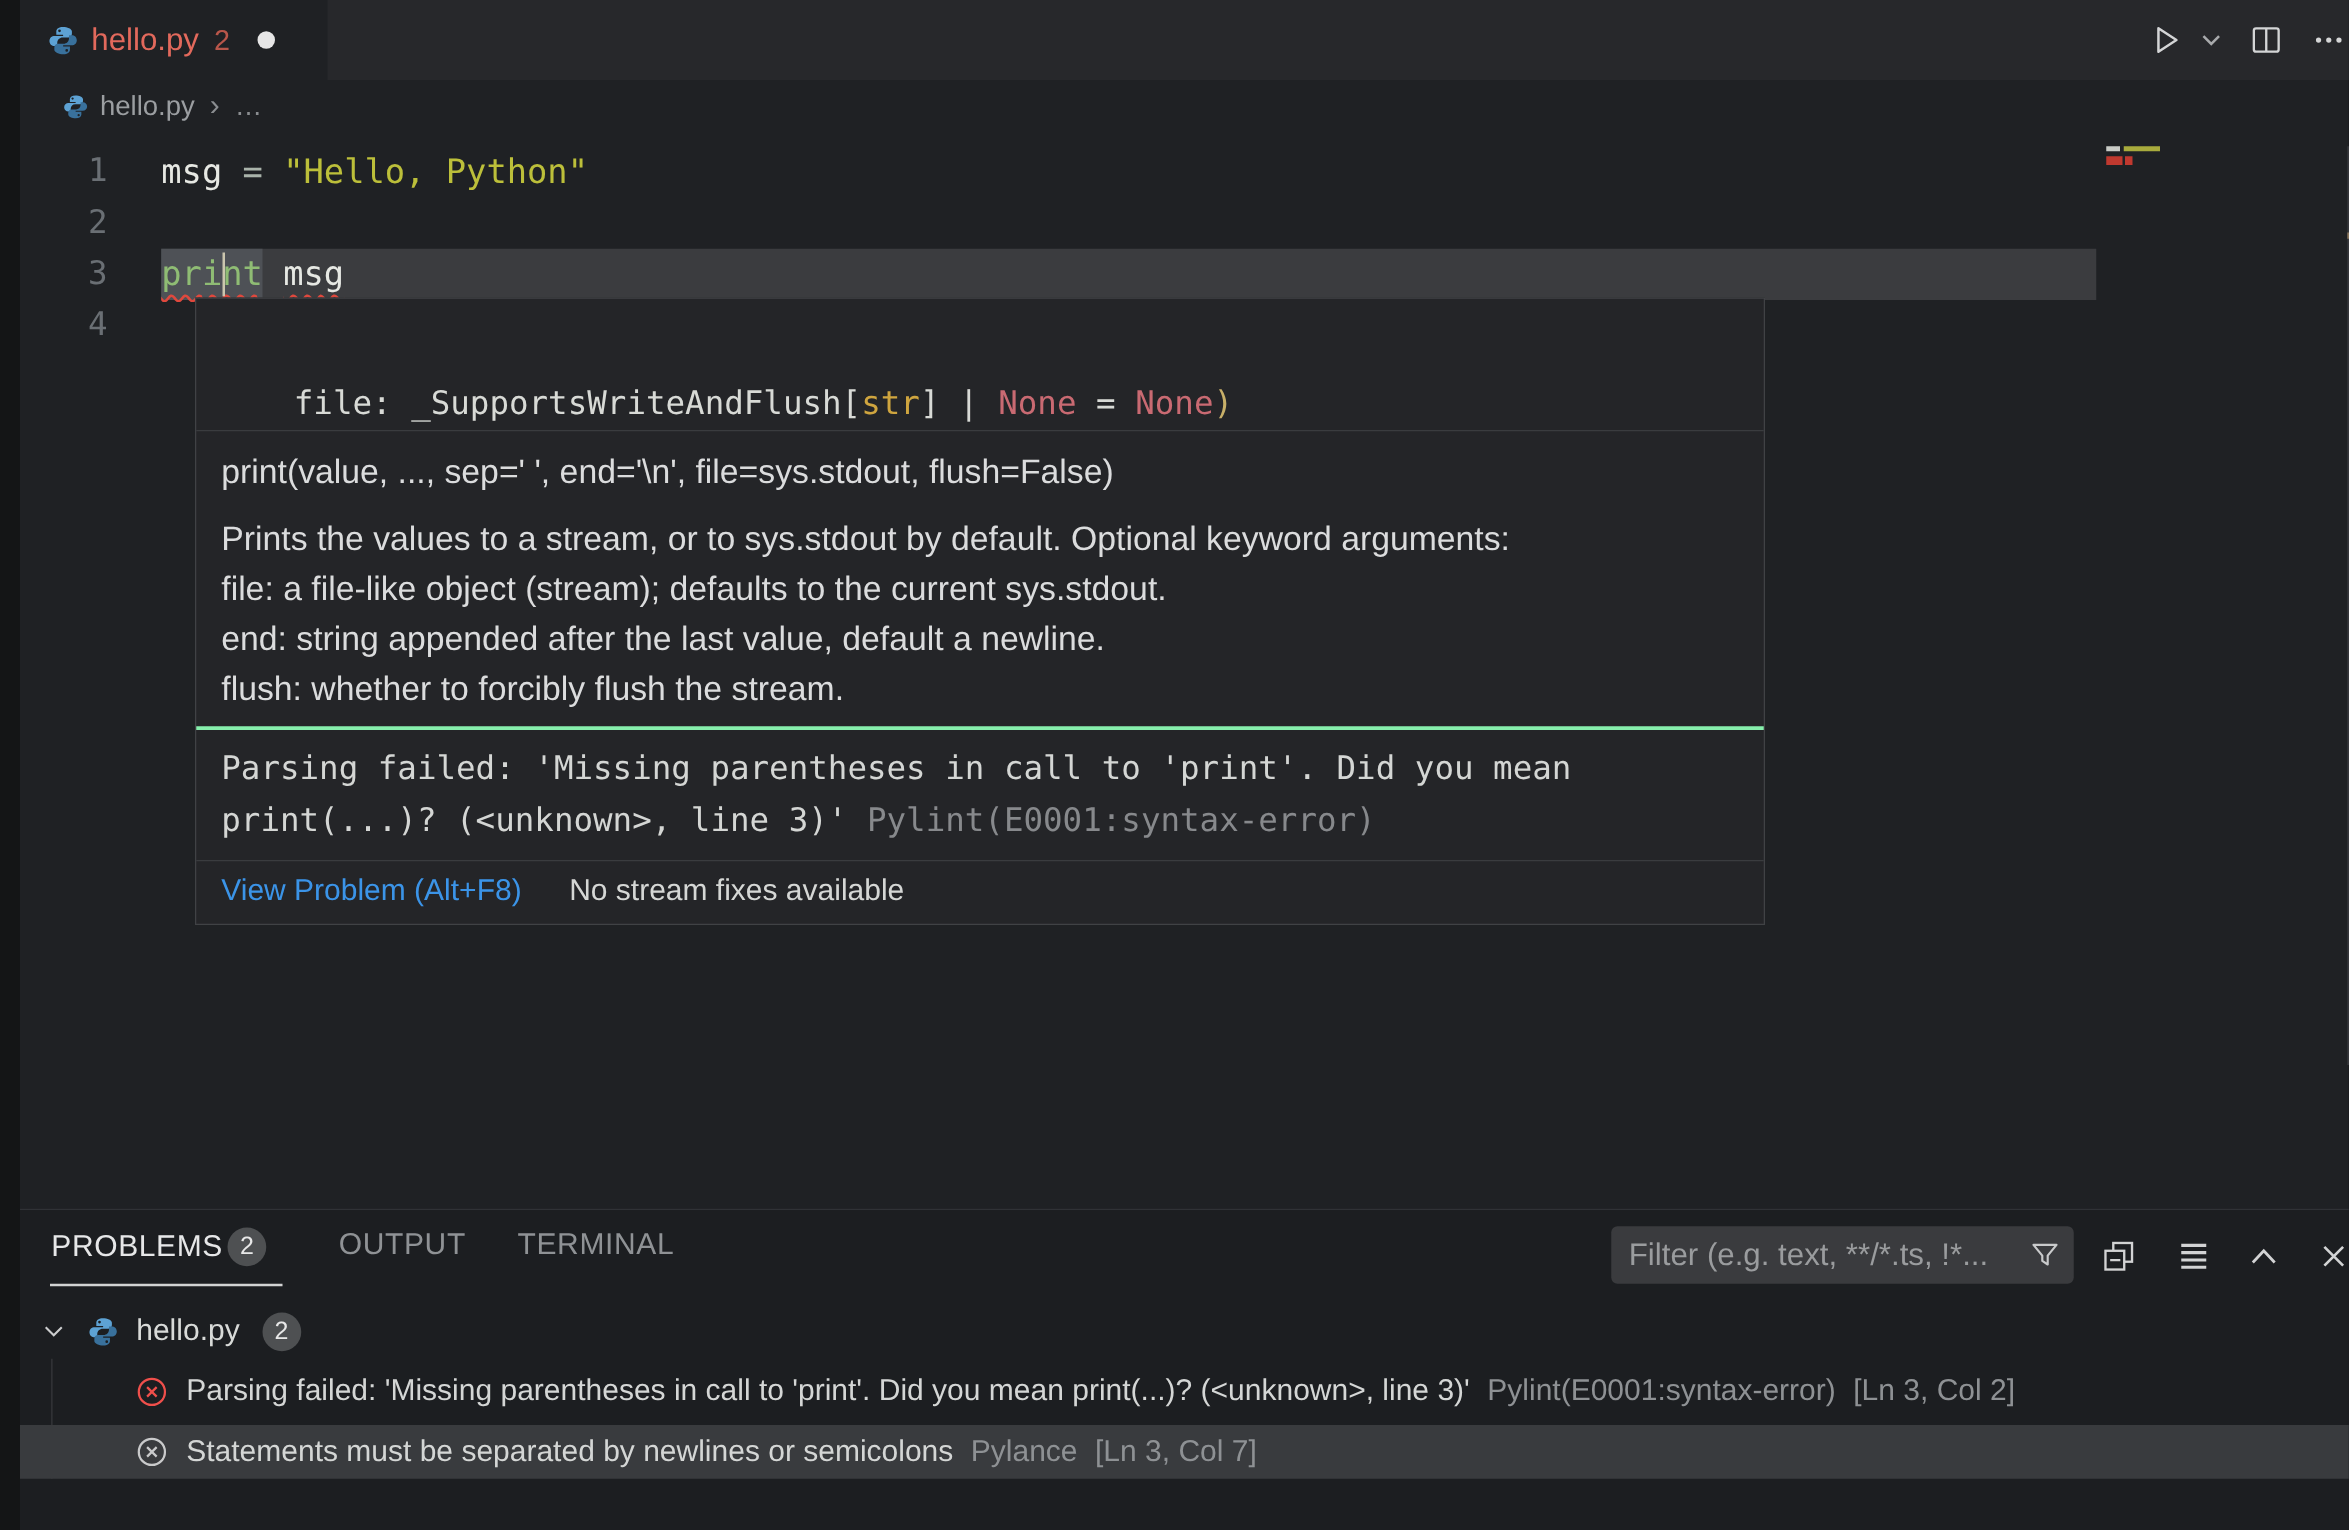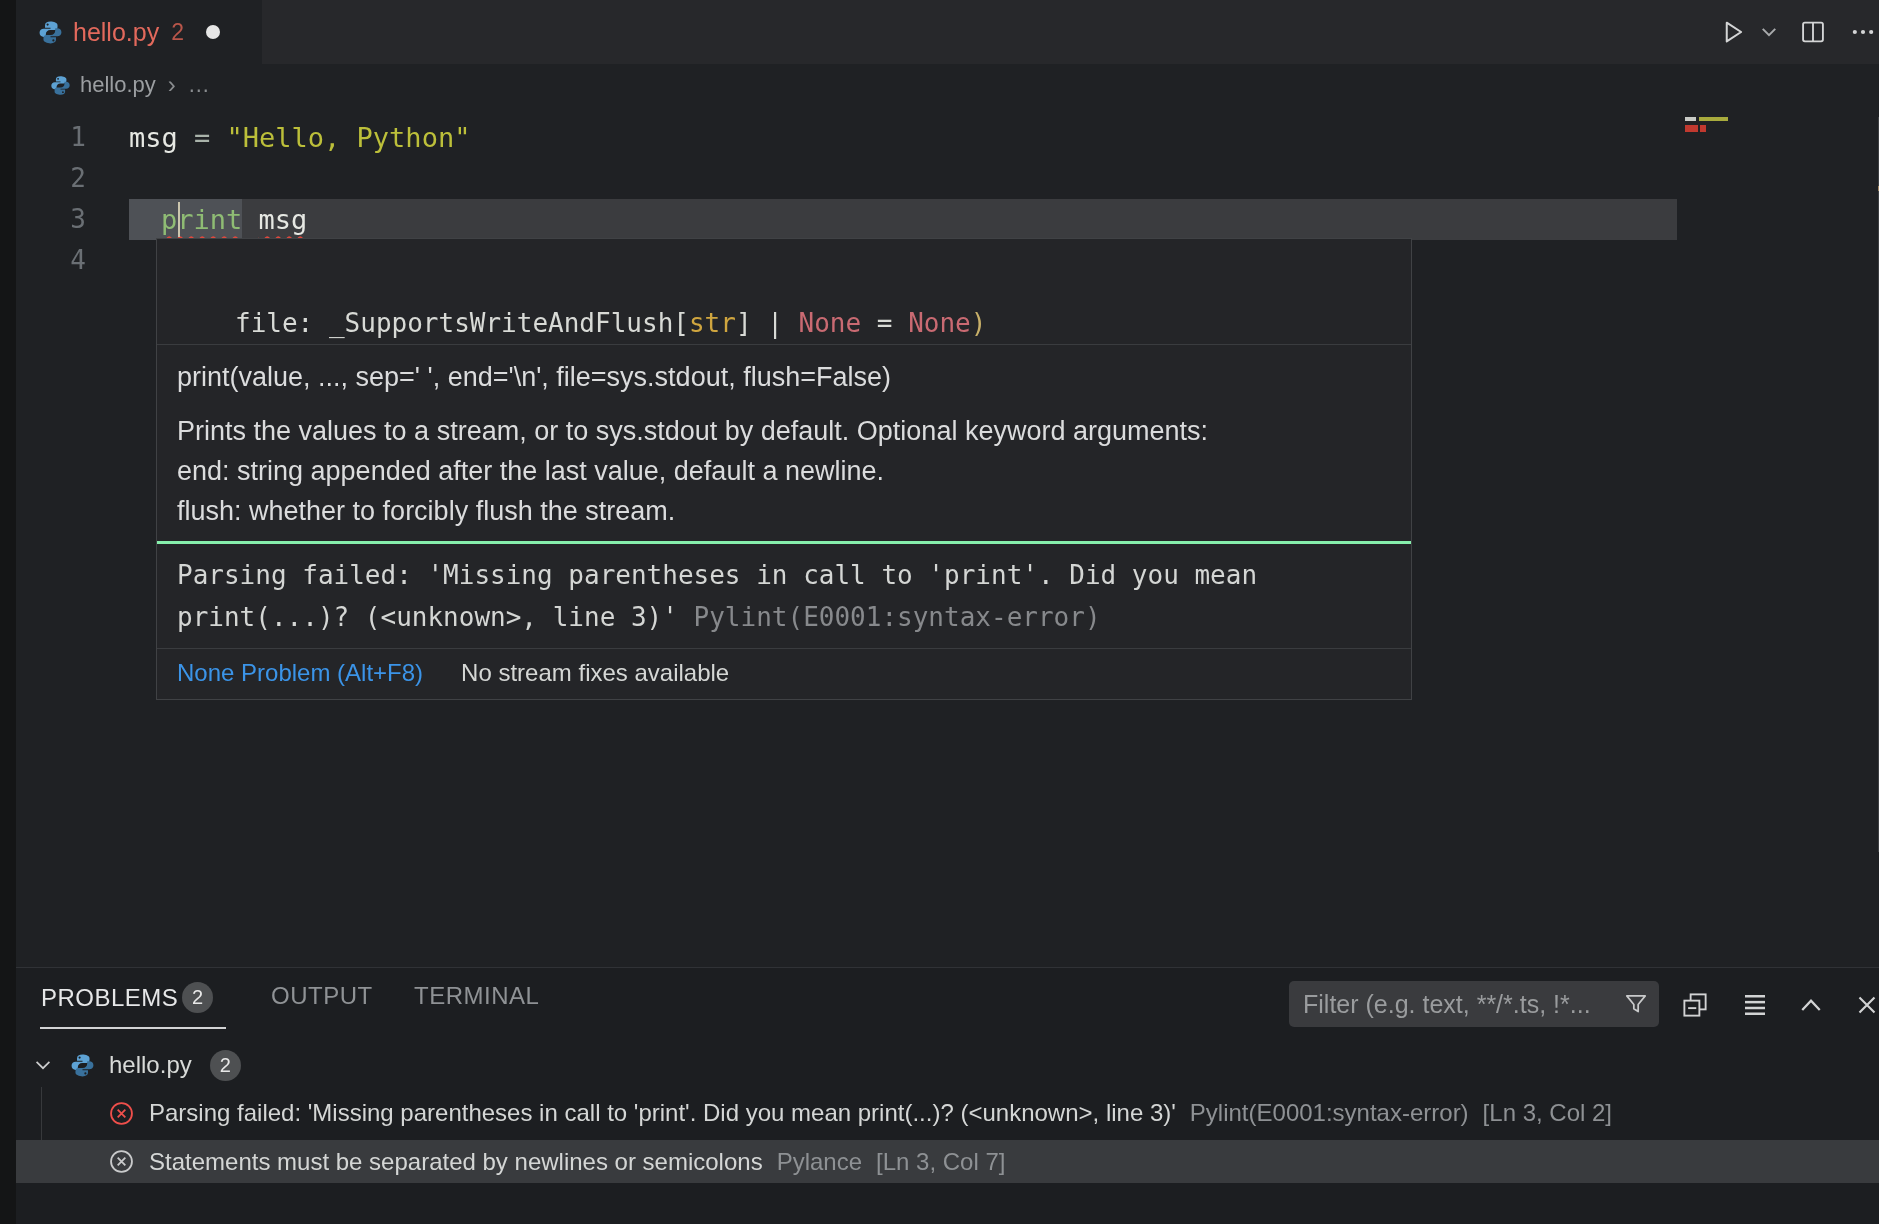--- a/index.html
+++ b/index.html
@@ -27,21 +27,21 @@
   .crumb-more { color:#8a8d90; font-size:22px; letter-spacing:2px; }
   .gutter-num { position:absolute; left:0; width:80px; height:41px; line-height:41px;
                 text-align:right; padding-right:10px; color:#6a6f74; font-size:26px;
                 font-family:"DejaVu Sans Mono", monospace; }
   .code-line { position:absolute; left:113px; height:41px; line-height:41px; font-size:27px;
                font-family:"DejaVu Sans Mono", monospace; white-space:pre; color:#e6e8e3; z-index:3; }
   .tok-op { color:#a9b3aa; }
   .tok-str { color:#bcbf3a; }
   .tok-fn { color:#8fbc74; }
   .line3-band { position:absolute; left:113px; top:199px; width:1548px; height:41px; background:#3b3c3f; z-index:1; }
-  .word-hl { position:relative; background:#4e5156; display:inline-block;padding-left:32px; }
+  .word-hl { position:relative; background:#4e5156; display:inline-block; }
   .squiggle { text-decoration-line:underline; text-decoration-style:wavy;
               text-decoration-color:#e0483d; text-decoration-thickness:2px; text-underline-offset:7px; }
   .cursor { position:absolute; left:49px; top:3px; width:2px; height:35px; background:#cbc6ae; z-index:5; }
   
   .hover { position:absolute; left:140px; top:238px; width:1256px; background:#242528;
            border:1px solid #404245; z-index:10; }
   .hv-code { height:106px; overflow:hidden; padding-left:16px; font-size:26px; line-height:40px;
              font-family:"DejaVu Sans Mono", monospace; color:#d8dad6; border-bottom:1px solid #3a3c3f; }
   .hv-code-inner { margin-top:-16px; white-space:pre; }
   .tok-type { color:#cfa53f; }
@@ -150,26 +150,27 @@
     <div class="hv-code">
       <div class="hv-code-inner">
         <div><span style="padding-left:62px">file: _SupportsWriteAndFlush[</span><span class="tok-type">str</span><span>] | </span><span class="tok-none">None</span><span> = </span><span class="tok-none">None</span><span class="tok-paren">)</span></div>
         
         
       </div>
     </div>
     <div class="hv-doc">
       <div class="hv-sig">print(value, ..., sep=' ', end='\n', file=sys.stdout, flush=False)</div>
       <div class="hv-par">Prints the values to a stream, or to sys.stdout by default. Optional keyword arguments:</div>
+      <div class="hv-par">file: a file-like object (stream); defaults to the current sys.stdout.</div>
       <div class="hv-par">end: string appended after the last value, default a newline.</div>
       <div class="hv-par">flush: whether to forcibly flush the stream.</div>
     </div>
     <div class="hv-err"><span>Parsing failed: 'Missing parentheses in call to 'print'. Did you mean</span><br><span>print(...)? (&lt;unknown&gt;, line 3)' </span><span class="hv-err-src">Pylint(E0001:syntax-error)</span></div>
     <div class="hv-status">
-      <span class="hv-link">None Problem (Alt+F8)</span>
+      <span class="hv-link">View Problem (Alt+F8)</span>
       <span>No stream fixes available</span>
     </div>
   </div>
 
   <div>
     <div class="mini-seg" style="left:1669px;top:117px;width:11px;height:4px;background:#c9cbc6"></div>
     <div class="mini-seg" style="left:1683px;top:117px;width:29px;height:4px;background:#a8ab3d"></div>
     <div class="mini-seg" style="left:1669px;top:125px;width:13px;height:7px;background:#c0392f"></div>
     <div class="mini-seg" style="left:1684px;top:125px;width:6px;height:7px;background:#c0392f"></div>
   </div>

